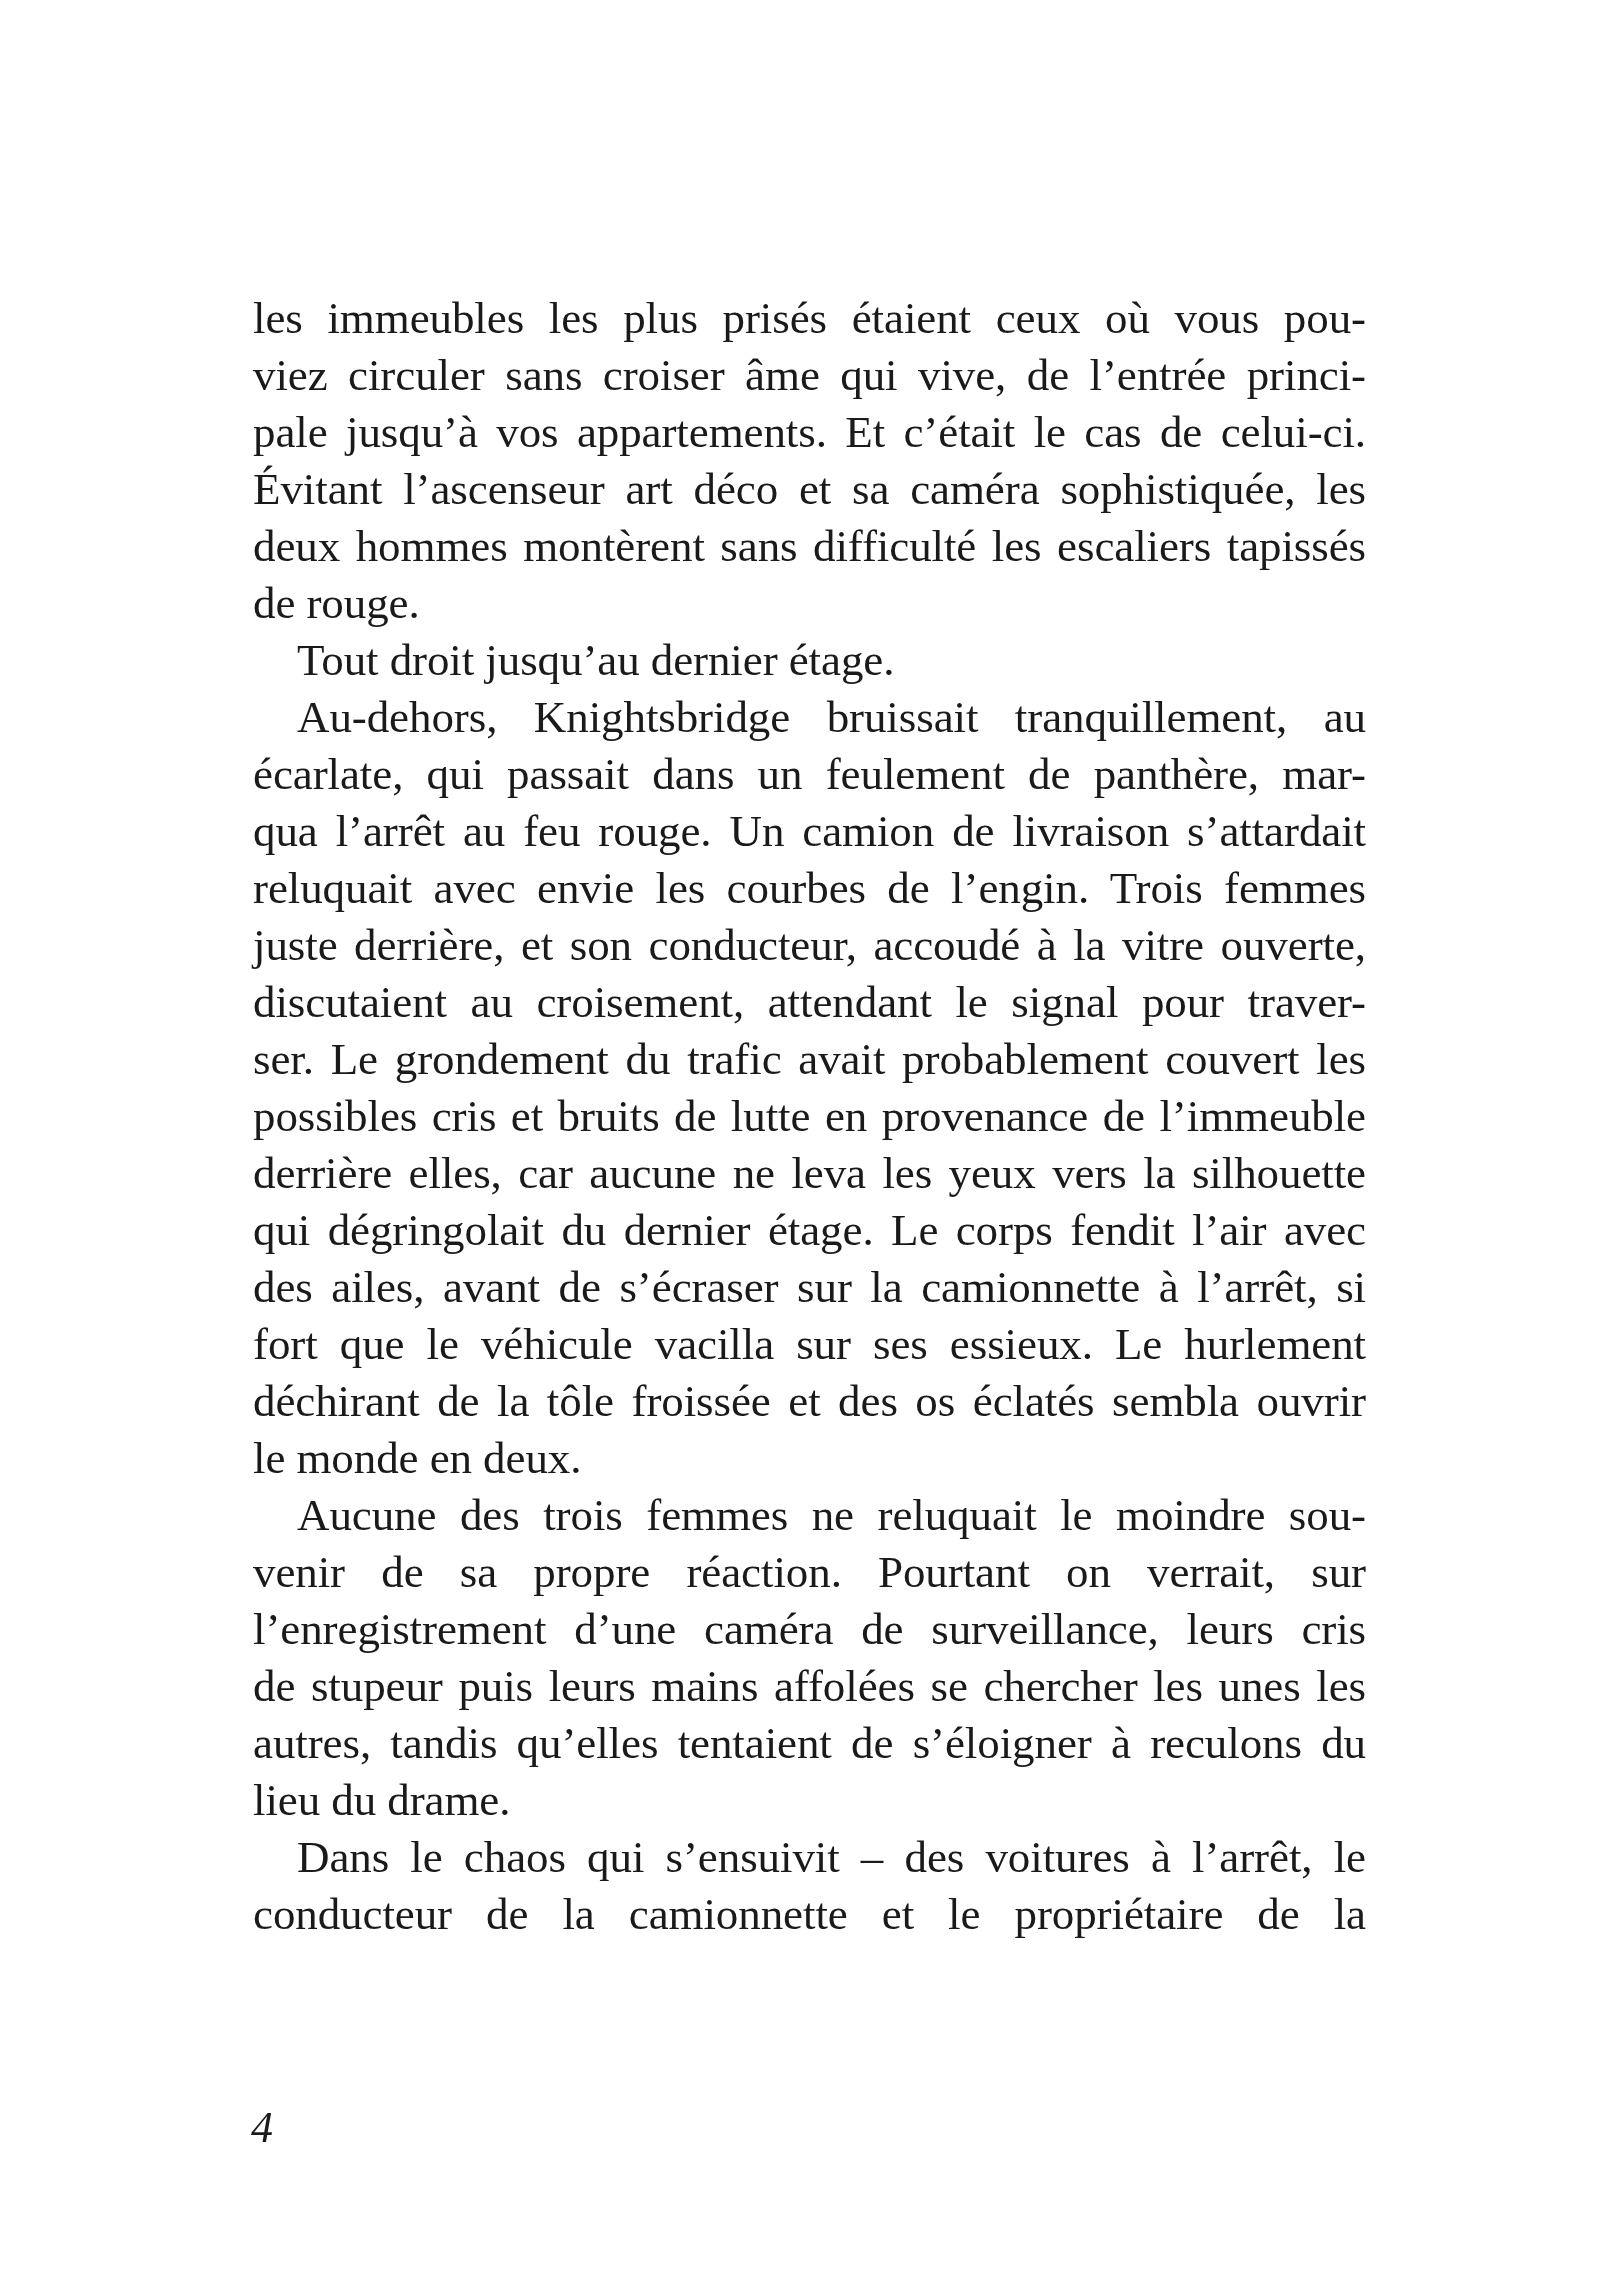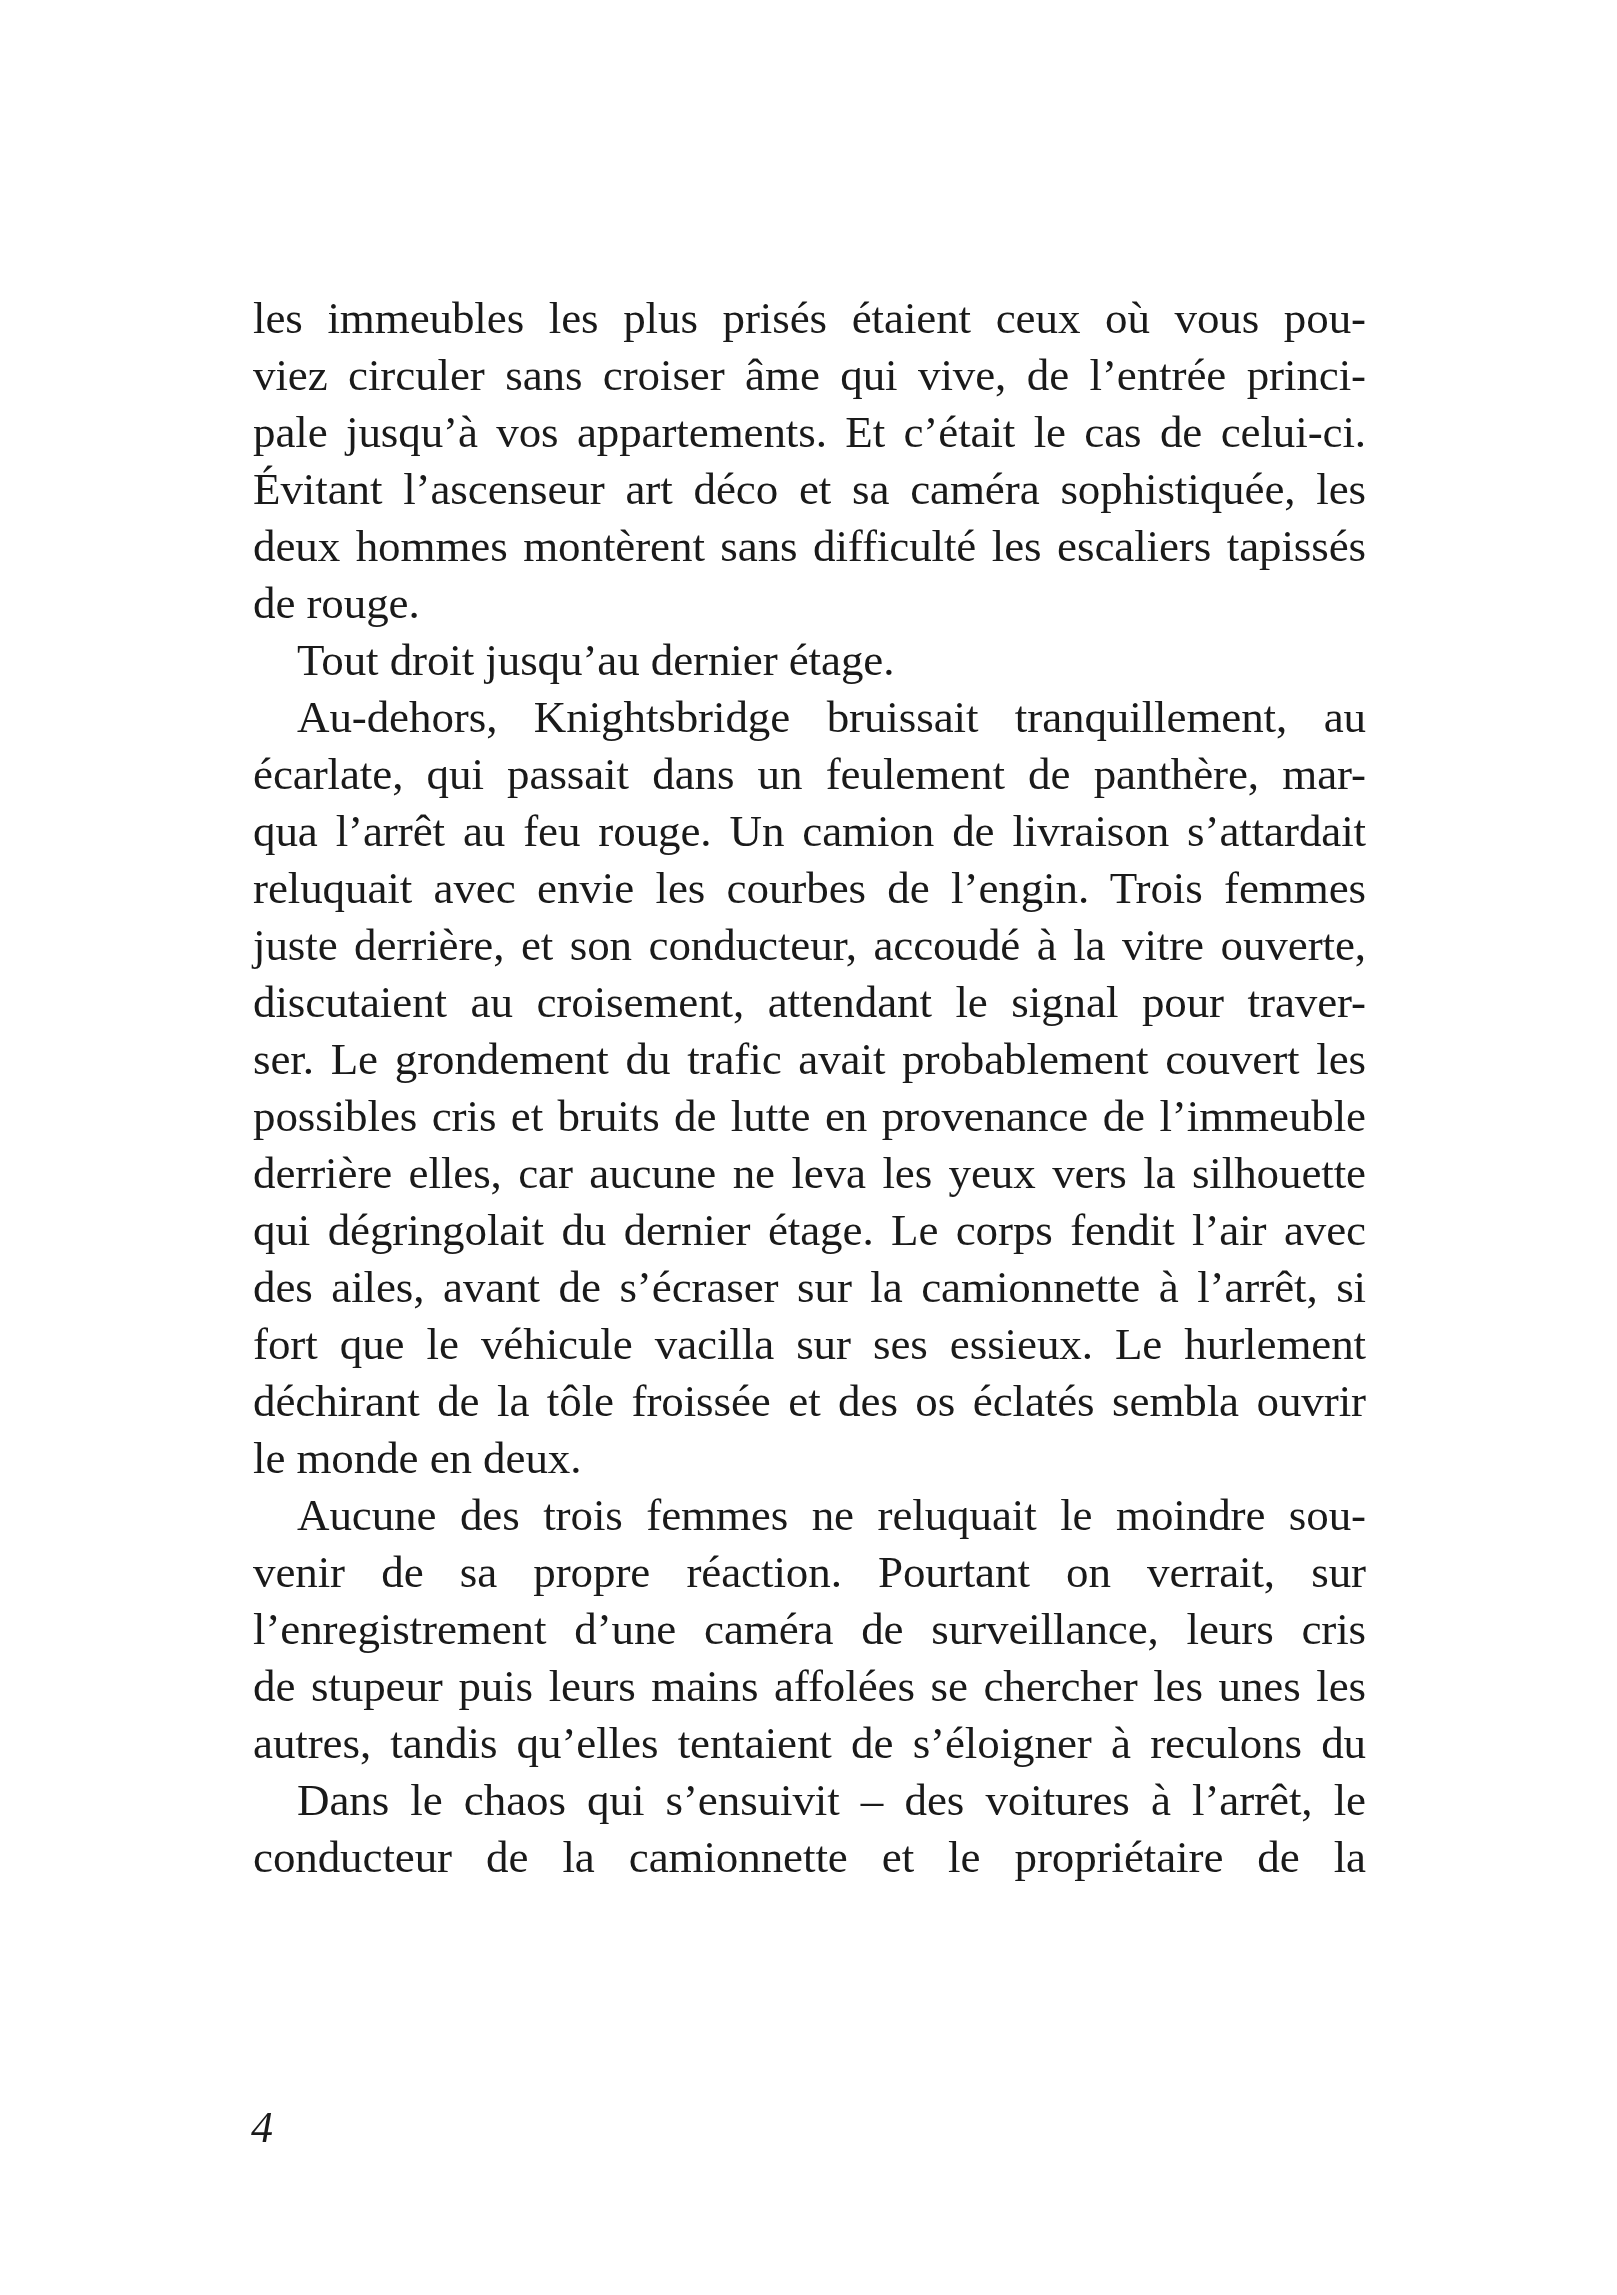--- a/index.html
+++ b/index.html
@@ -76,18 +76,19 @@
       <div class="line">qui dégringolait du dernier étage. Le corps fendit l’air avec</div>
       <div class="line">des ailes, avant de s’écraser sur la camionnette à l’arrêt, si</div>
       <div class="line">fort que le véhicule vacilla sur ses essieux. Le hurlement</div>
       <div class="line">déchirant de la tôle froissée et des os éclatés sembla ouvrir</div>
       <div class="line no-justify">le monde en deux.</div>
       <div class="line indent">Aucune des trois femmes ne reluquait le moindre sou-</div>
       <div class="line">venir de sa propre réaction. Pourtant on verrait, sur</div>
       <div class="line">l’enregistrement d’une caméra de surveillance, leurs cris</div>
       <div class="line">de stupeur puis leurs mains affolées se chercher les unes les</div>
       <div class="line">autres, tandis qu’elles tentaient de s’éloigner à reculons du</div>
+      <div class="line no-justify">lieu du drame.</div>
       <div class="line indent">Dans le chaos qui s’ensuivit – des voitures à l’arrêt, le</div>
       <div class="line">conducteur de la camionnette et le propriétaire de la</div>
     </div>
   <div class="page-number">4</div>
 </div>
 
 
 </body></html>

